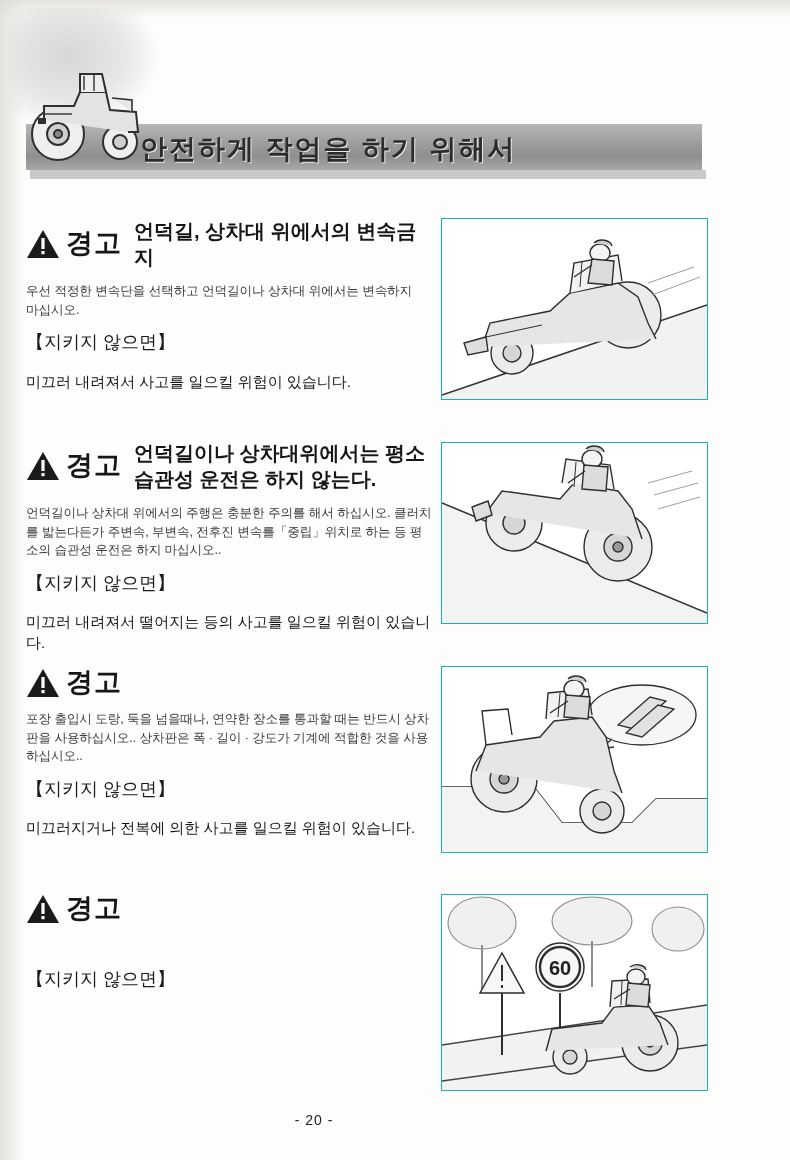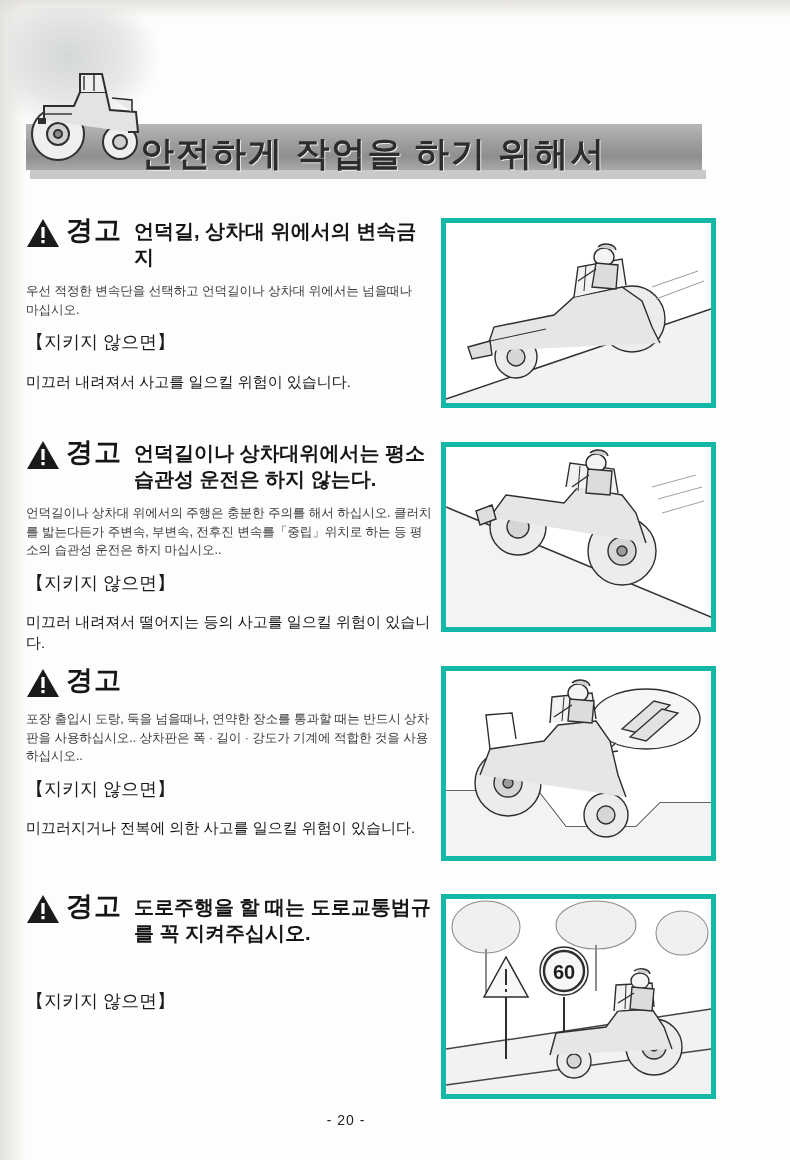--- a/index.html
+++ b/index.html
@@ -59,21 +59,21 @@
   .header-band-shadow {
     position: absolute;
     left: 30px; top: 170px;
     width: 676px; height: 9px;
     background: #c9c9c9;
   }
   .header-title {
     position: absolute;
     left: 140px; top: 131px;
     width: 520px;
-    font-size: 34px;
+    font-size: 27px;
     font-weight: bold;
     letter-spacing: 2px;
     color: #2c2c2c;
     text-shadow: 1px 1px 0 #e8e8e8;
     white-space: nowrap;
   }
   .tractor-logo {
     position: absolute;
     left: 28px; top: 62px;
     width: 118px; height: 108px;
@@ -89,21 +89,21 @@
     position: relative;
     width: 790px;
   }
   .block-text {
     position: absolute;
     left: 26px;
     width: 400px;
   }
   .warn-head {
     display: flex;
-    align-items: flex-start;
+    align-items: center;
     gap: 6px;
   }
   .warn-tri {
     flex: 0 0 auto;
     width: 34px; height: 30px;
     margin-top: 2px;
   }
   .warn-word {
     flex: 0 0 auto;
     font-size: 27px;
@@ -137,36 +137,35 @@
   .consequence {
     font-size: 15px;
     line-height: 1.42;
     color: #161616;
     margin-top: 15px;
   }
 
   
   .figure {
     position: absolute;
-    border: 5px solid #14b8a6;
+    border: 1px solid #14b8a6;
     background: #f97316;
     overflow: hidden;
   }
   .figure svg { display: block; }
 
   
   .page-number {
     position: absolute;
     left: 0; top: 1112px;
     width: 628px;
     text-align: center;
     font-size: 14px;
     color: #222;
     letter-spacing: 1px;
-    margin-left: 32px;
   }
 </style>
 </head>
 <body>
 
 <div class="page">
   <div class="scan-edge-left"></div>
   <div class="scan-edge-top"></div>
 
   <div class="header-zone">
@@ -209,21 +208,21 @@
           <span class="warn-tri">
             <svg viewBox="0 0 34 30" width="34" height="30">
               <polygon points="17,1 33,29 1,29" fill="#1a1a1a"></polygon>
               <rect x="15.4" y="9" width="3.2" height="11" fill="#ffffff"></rect>
               <rect x="15.4" y="22" width="3.2" height="3.2" fill="#ffffff"></rect>
             </svg>
           </span>
           <span class="warn-word">경고</span>
           <span class="warn-title">언덕길, 상차대 위에서의 변속금지</span>
         </div>
-        <div class="body-text">우선 적정한 변속단을 선택하고 언덕길이나 상차대 위에서는 넘을때나 마십시오.</div>
+        <div class="body-text">우선 적정한 변속단을 선택하고 언덕길이나 상차대 위에서는 변속하지 마십시오.</div>
         <div class="bracket-line">【지키지 않으면】</div>
         <div class="consequence">미끄러 내려져서 사고를 일으킬 위험이 있습니다.</div>
       </div>
 
       <div class="figure" style="left:441px; top:22px; width:265px; height:180px;">
         <svg viewBox="0 0 265 180" width="265" height="180">
           <rect width="265" height="180" fill="#ffffff"></rect>
 
           <path d="M0 176 L265 86 L265 180 L0 180 Z" fill="#f2f2f2" stroke="none"></path>
           <path d="M0 176 L265 86" stroke="#333" stroke-width="1.6" fill="none"></path>
@@ -363,21 +362,20 @@
       <div class="block-text" style="top:14px; width:408px;">
         <div class="warn-head">
           <span class="warn-tri">
             <svg viewBox="0 0 34 30" width="34" height="30">
               <polygon points="17,1 33,29 1,29" fill="#1a1a1a"></polygon>
               <rect x="15.4" y="9" width="3.2" height="11" fill="#ffffff"></rect>
               <rect x="15.4" y="22" width="3.2" height="3.2" fill="#ffffff"></rect>
             </svg>
           </span>
           <span class="warn-word">경고</span>
-          <span class="warn-title">도로주행을 할 때는 도로교통법규를 꼭 지켜주십시오.</span>
         </div>
         <div class="bracket-line" style="margin-top:42px;">【지키지 않으면】</div>
       </div>
 
       <div class="figure" style="left:441px; top:16px; width:265px; height:195px;">
         <svg viewBox="0 0 265 195" width="265" height="195">
           <rect width="265" height="195" fill="#ffffff"></rect>
 
           <g stroke="#8c8c8c" stroke-width="1.1" fill="#f0f0f0">
             <ellipse cx="40" cy="28" rx="34" ry="26"></ellipse>

